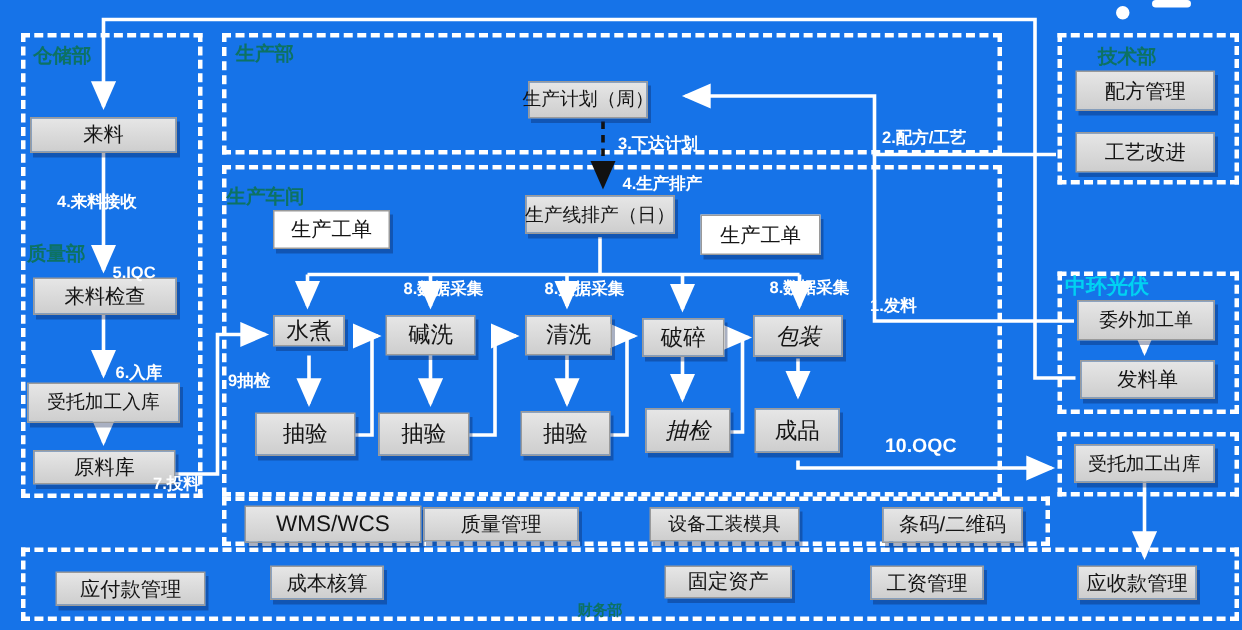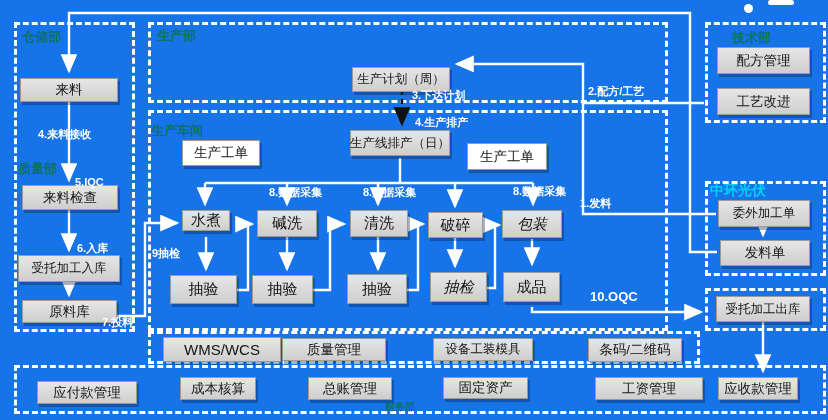--- a/index.html
+++ b/index.html
@@ -92,21 +92,21 @@
   <div class="dept" style="left:151px;top:122px;">生产车间</div>
   <div class="dept" style="left:732px;top:29px;">技术部</div>
   <div class="dept cyan" style="left:710px;top:182px;">中环光伏</div>
   <div class="dept" style="left:385px;top:400px;font-size:10px;">财务部</div>
 
   <div class="node" style="left:20px;top:78px;width:98px;height:24px;">来料</div>
   <div class="node" style="left:22px;top:185px;width:96px;height:25px;">来料检查</div>
   <div class="node sm" style="left:18px;top:255px;width:102px;height:27px;">受托加工入库</div>
   <div class="node" style="left:22px;top:300px;width:95px;height:23px;">原料库</div>
 
-  <div class="node sm" style="left:352px;top:67px;width:98px;height:25px;">生产计划（周）</div>
+  <div class="node sm" style="left:352px;top:54px;width:80px;height:25px;">生产计划（周）</div>
   <div class="node sm" style="left:350px;top:130px;width:100px;height:26px;">生产线排产（日）</div>
   <div class="node white" style="left:182px;top:140px;width:78px;height:26px;">生产工单</div>
   <div class="node white" style="left:467px;top:143px;width:80px;height:27px;">生产工单</div>
 
   <div class="node big" style="left:182px;top:210px;width:48px;height:21px;">水煮</div>
   <div class="node big" style="left:257px;top:210px;width:60px;height:27px;">碱洗</div>
   <div class="node big" style="left:350px;top:210px;width:58px;height:27px;">清洗</div>
   <div class="node big" style="left:428px;top:212px;width:55px;height:26px;">破碎</div>
   <div class="node big" style="left:502px;top:210px;width:60px;height:28px;font-style:italic;">包装</div>
 
@@ -123,23 +123,22 @@
   <div class="node" style="left:720px;top:240px;width:90px;height:26px;">发料单</div>
   <div class="node sm" style="left:716px;top:296px;width:94px;height:26px;">受托加工出库</div>
 
   <div class="node" style="left:163px;top:337px;width:118px;height:25px;font-size:15px;">WMS/WCS</div>
   <div class="node" style="left:282px;top:338px;width:104px;height:23px;">质量管理</div>
   <div class="node sm" style="left:433px;top:338px;width:100px;height:23px;">设备工装模具</div>
   <div class="node" style="left:588px;top:338px;width:94px;height:24px;">条码/二维码</div>
 
   <div class="node" style="left:37px;top:381px;width:100px;height:23px;">应付款管理</div>
   <div class="node" style="left:180px;top:377px;width:76px;height:23px;">成本核算</div>
-  <div class="node" style="left:308px;top:377px;width:84px;height:23px;">总账管理</div>
   <div class="node" style="left:443px;top:377px;width:85px;height:22px;">固定资产</div>
-  <div class="node" style="left:595px;top:377px;width:108px;height:23px;">工资管理</div>
+  <div class="node" style="left:580px;top:377px;width:76px;height:23px;">工资管理</div>
   <div class="node" style="left:718px;top:377px;width:80px;height:23px;">应收款管理</div>
 
   <div class="step" style="left:580px;top:196px;">1.发料</div>
   <div class="step" style="left:588px;top:84px;">2.配方/工艺</div>
   <div class="step" style="left:412px;top:88px;">3.下达计划</div>
   <div class="step" style="left:38px;top:127px;">4.来料接收</div>
   <div class="step" style="left:415px;top:115px;">4.生产排产</div>
   <div class="step" style="left:75px;top:176px;">5.IQC</div>
   <div class="step" style="left:77px;top:241px;">6.入库</div>
   <div class="step" style="left:102px;top:315px;">7.投料</div>

